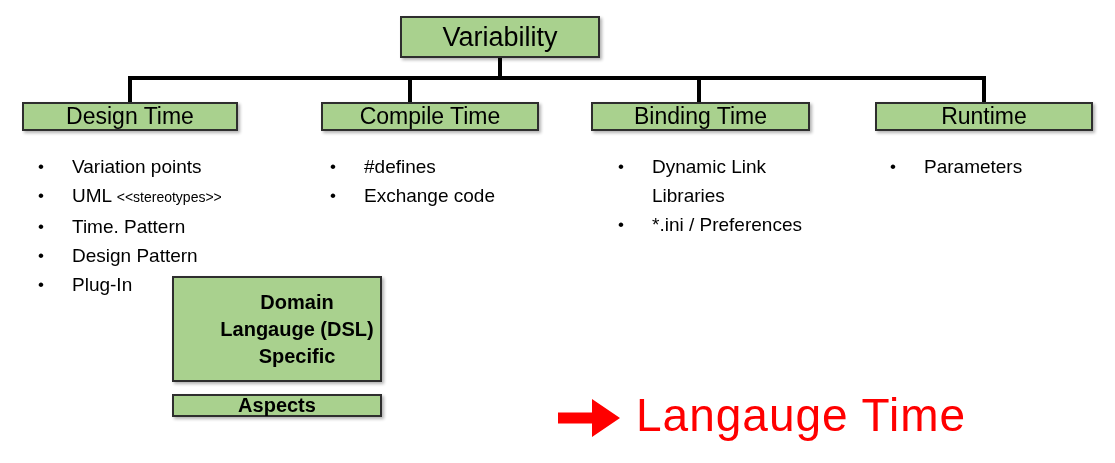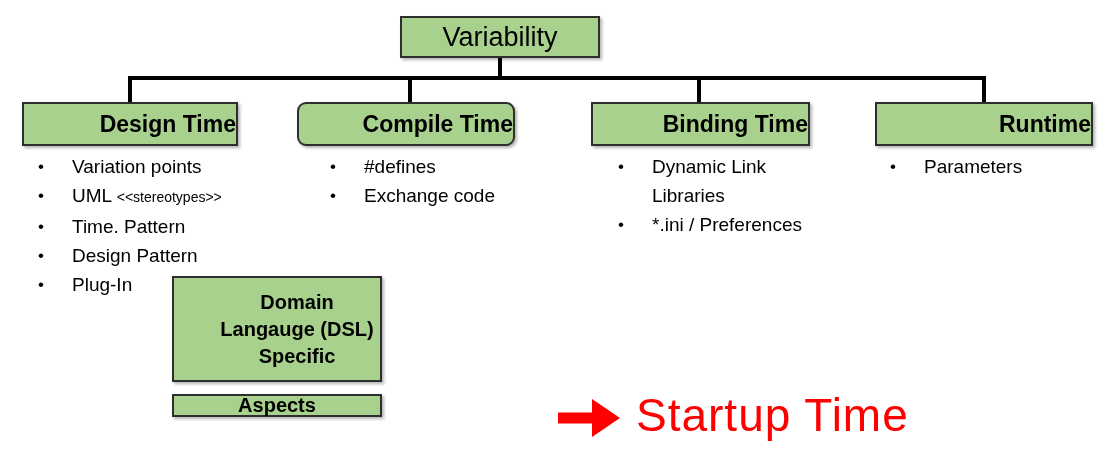--- a/index.html
+++ b/index.html
@@ -26,23 +26,23 @@
     box-shadow: 2px 2px 3px rgba(0,0,0,0.30);
     display: flex;
     align-items: center;
     justify-content: center;
     text-align: center;
   }
   .root-box {
     left: 400px; top: 16px; width: 200px; height: 42px;
     font-size: 27px; font-weight: 400;
   }
-  .hdr { top: 102px; height: 44px; font-size: 23px; font-weight: 700; justify-content: flex-end; }
+  .hdr { top: 102px; height: 29px; font-size: 23px; font-weight: 400; }
   .hdr-design  { left: 22px;  width: 216px; }
-  .hdr-compile { left: 297px; width: 218px; border-radius: 9px; }
+  .hdr-compile { left: 321px; width: 218px; }
   .hdr-startup { left: 591px; width: 219px; }
   .hdr-runtime { left: 875px; width: 218px; }
 
   .list { position: absolute; top: 152px; font-size: 19px; }
   .list-design  { left: 30px;  width: 280px; }
   .list-compile { left: 322px; width: 250px; }
   .list-startup { left: 610px; width: 260px; }
   .list-runtime { left: 882px; width: 225px; }
   .li { display: flex; align-items: flex-start; }
   .bullet { width: 34px; flex: 0 0 34px; text-align: left; padding-left: 8px; line-height: 29px; font-size: 17px; }
@@ -165,16 +165,16 @@
   </div>
 
   <div class="gbox aspects-box">
     <span>Aspects</span>
   </div>
 
   <div class="annotation">
     <svg class="arrow-icon" viewBox="0 0 64 44" xmlns="http://www.w3.org/2000/svg">
       <path d="M0 16.5 H34 V3 L62 22 L34 41 V27.5 H0 Z" fill="currentColor"></path>
     </svg>
-    <span class="ann-label">Startup Time</span>
+    <span class="ann-label">Langauge Time</span>
   </div>
 
 </div>
 
 </body></html>

